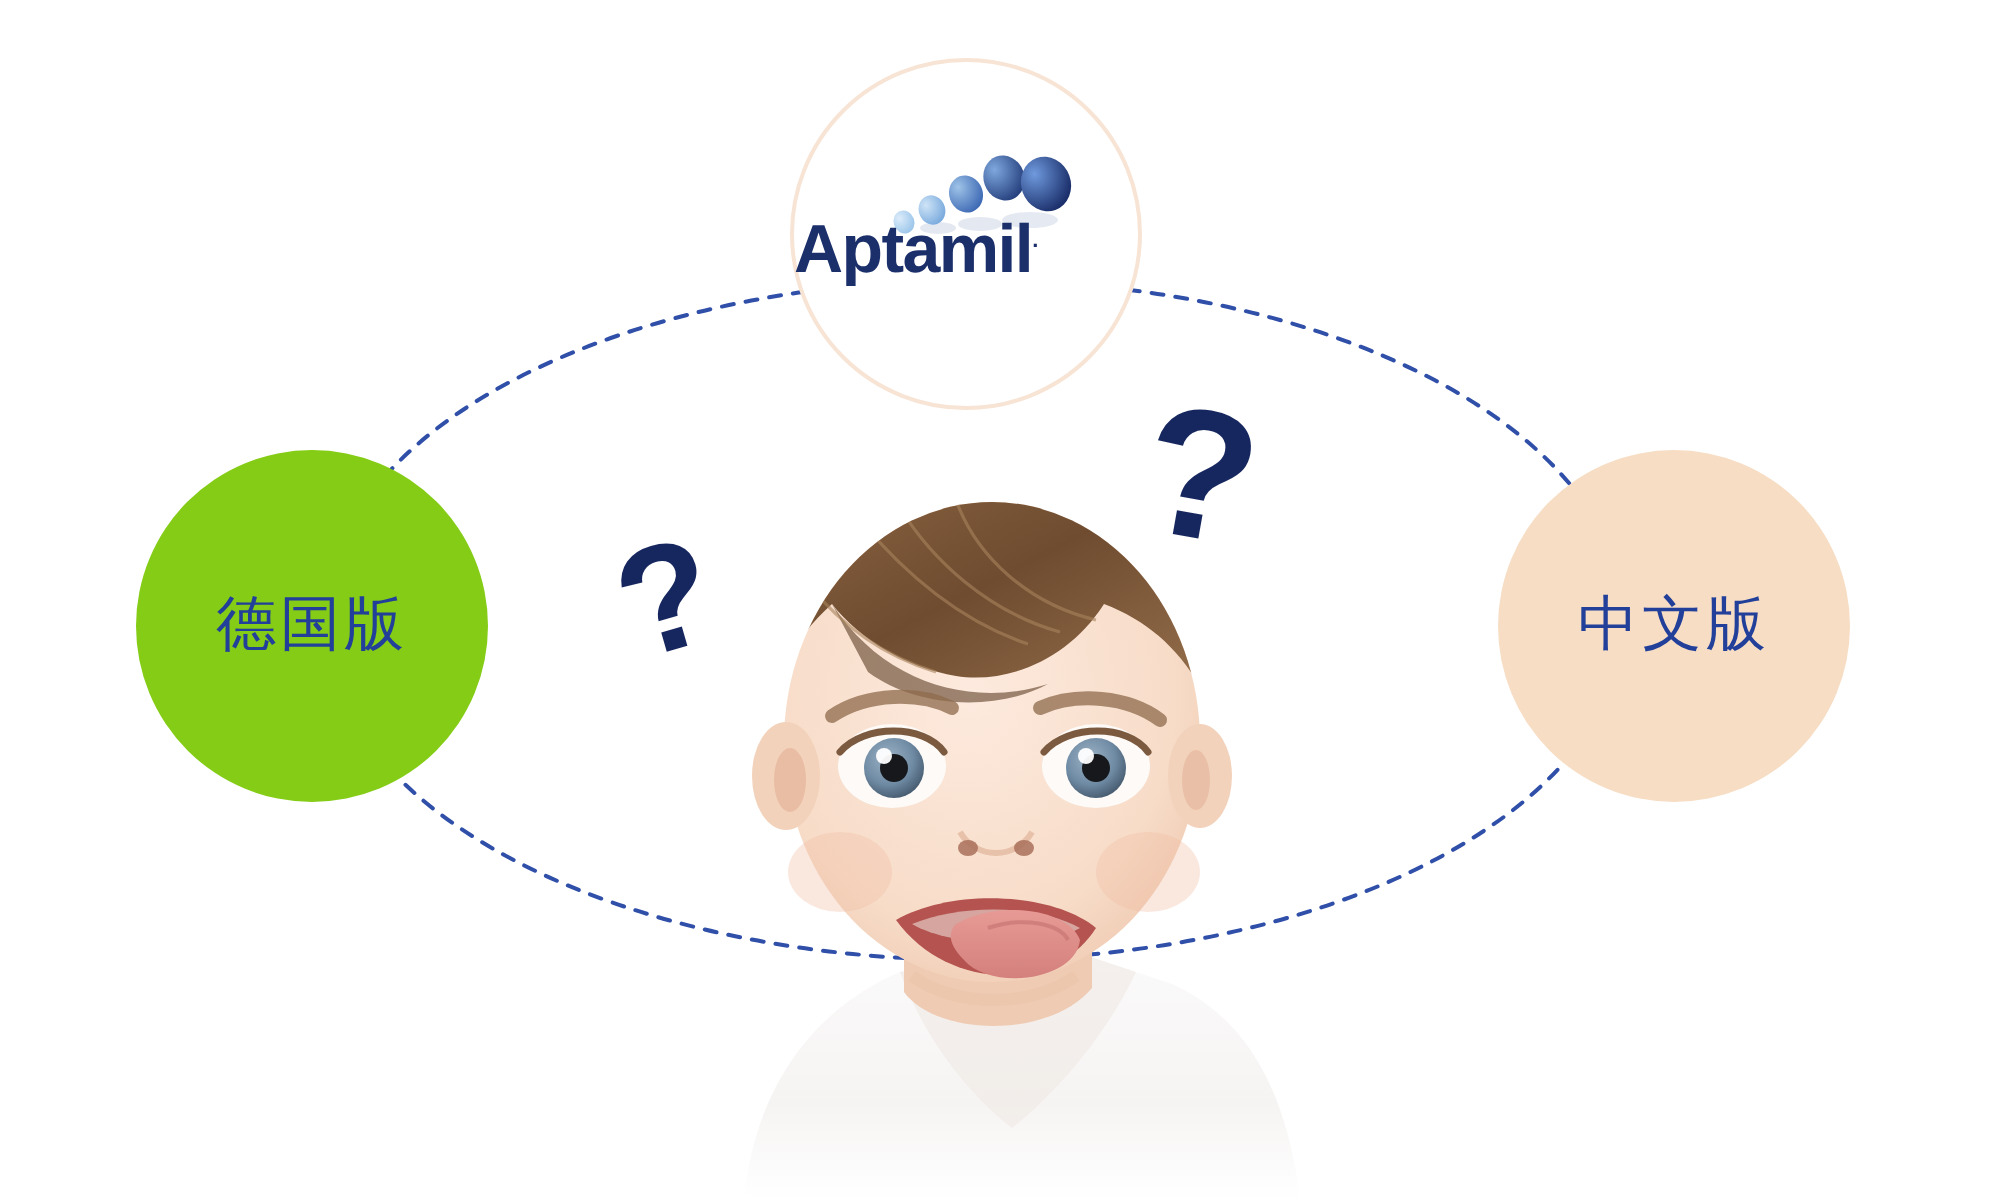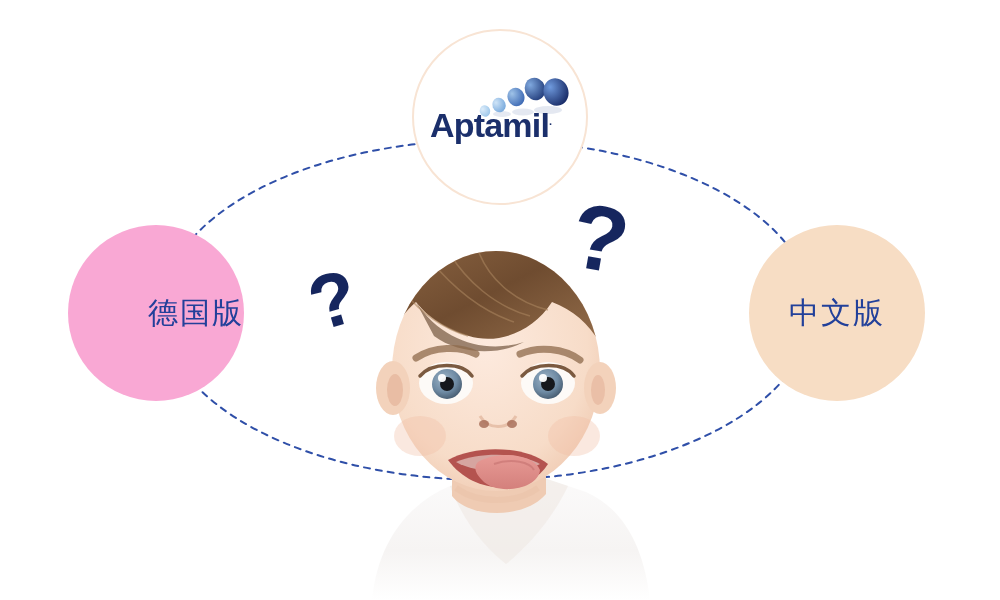--- a/index.html
+++ b/index.html
@@ -43,30 +43,30 @@
     font-size: 30px;
     letter-spacing: 2px;
     font-weight: 400;
     line-height: 1;
     white-space: nowrap;
   }
 
   
   .brand-node {
     position: absolute;
-    left: 412px;
+    left: 395px;
     top: 29px;
     width: 176px;
     height: 176px;
     border-radius: 50%;
     background: #ffffff;
     box-sizing: border-box;
     display: flex;
     align-items: center;
-    justify-content: center;
+    justify-content: flex-start;
   }
   .brand-logo {
     position: relative;
     width: 140px;
     height: 90px;
   }
   .brand-bubbles {
     position: absolute;
     left: 48px;
     top: 0px;
@@ -121,21 +121,21 @@
 </style>
 </head>
 <body>
 
 <div id="stage">
 
   <svg class="connector-svg" viewBox="0 0 1000 600" xmlns="http://www.w3.org/2000/svg">
     <ellipse cx="487" cy="310" rx="325" ry="170" fill="none" stroke="#2f4fa8" stroke-width="2" stroke-dasharray="6 6" stroke-linecap="round"></ellipse>
   </svg>
 
-  <div class="side-node side-node-left" style="background:#f9a8d4;justify-content:flex-end;">
+  <div class="side-node side-node-left" style="background:#84cc16;">
     <span class="side-label" style="color:#22409a;">德国版</span>
   </div>
 
   <div class="side-node side-node-right" style="background:#f7ddc4;">
     <span class="side-label" style="color:#22409a;">中文版</span>
   </div>
 
   <div class="brand-node" style="border:2px solid #f8e4d4;">
     <div class="brand-logo">
 

